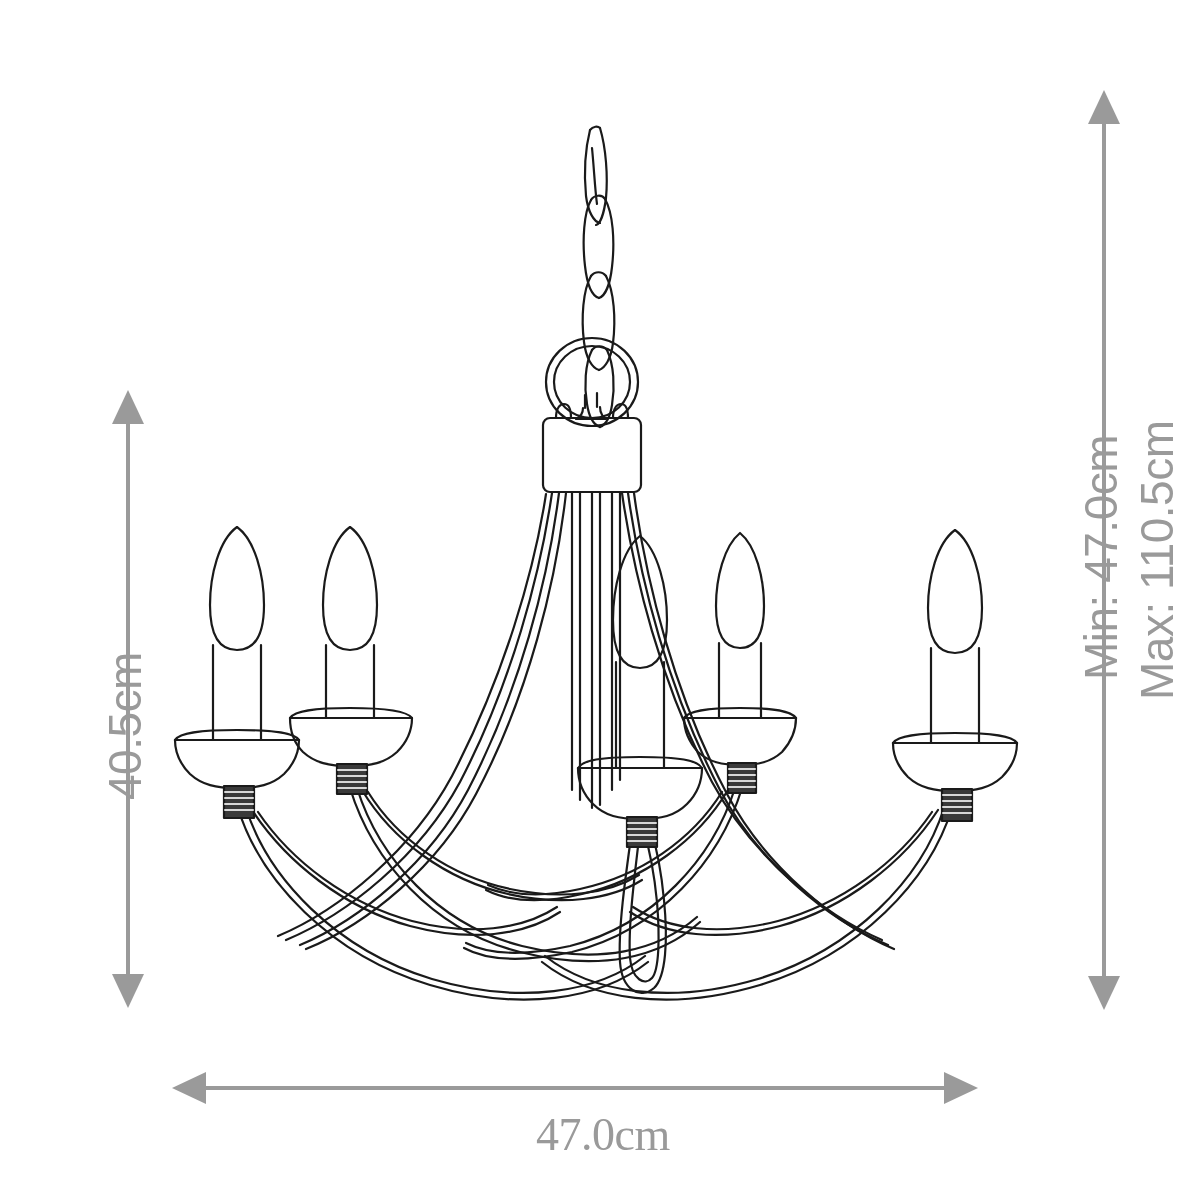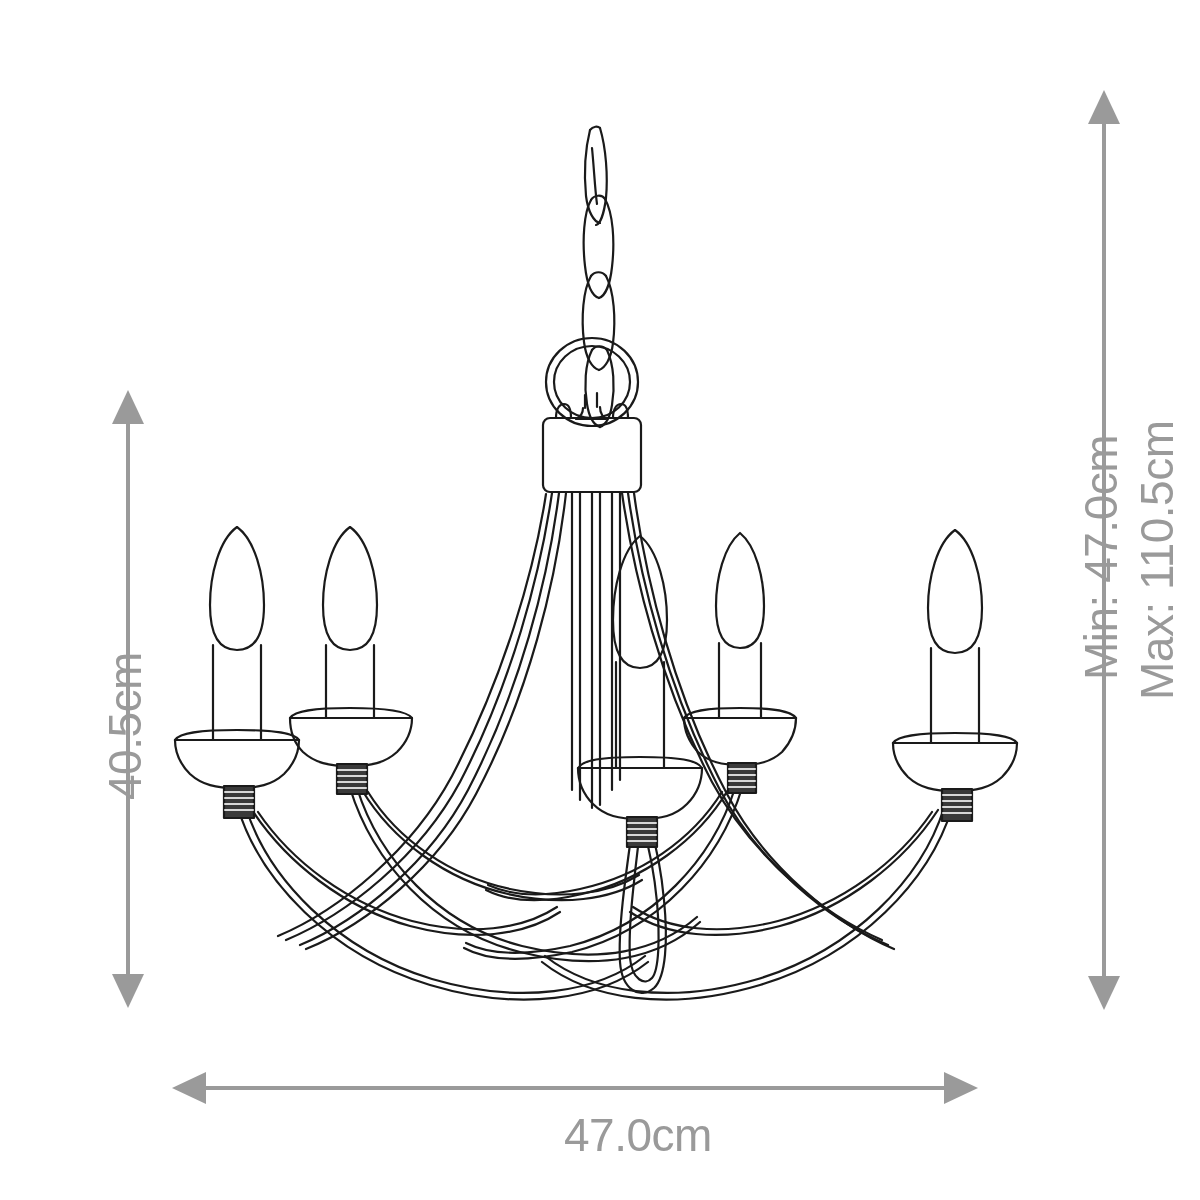--- a/index.html
+++ b/index.html
@@ -238,19 +238,19 @@
       <g>
         <line x1="192" y1="1088" x2="958" y2="1088" stroke="#9a9a9a" stroke-width="4"></line>
         <polygon points="172,1088 206,1072 206,1104" fill="#9a9a9a"></polygon>
         <polygon points="978,1088 944,1072 944,1104" fill="#9a9a9a"></polygon>
       </g>
     </g>
   </svg>
 
   <div class="dim-label rot-left" style="left: 102px; top: 800px;">40.5cm</div>
 
-  <div class="dim-label" style="left: 564px; top: 1112px;">47.0cm</div>
+  <div class="dim-label" style="left: 536px; top: 1112px; font-family: Liberation Serif, serif;">47.0cm</div>
 
   <div class="dim-label rot-left" style="left: 1078px; top: 680px;">Min: 47.0cm</div>
 
   <div class="dim-label rot-left" style="left: 1134px; top: 700px;">Max: 110.5cm</div>
 
 </div>
 
 </body></html>

